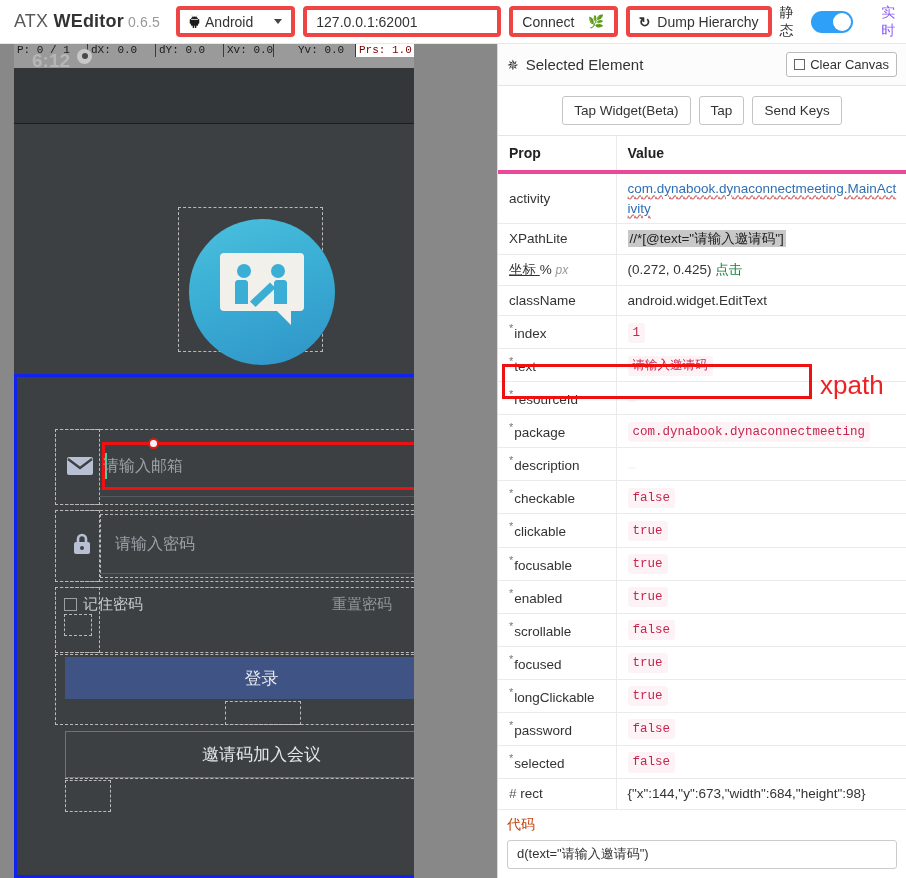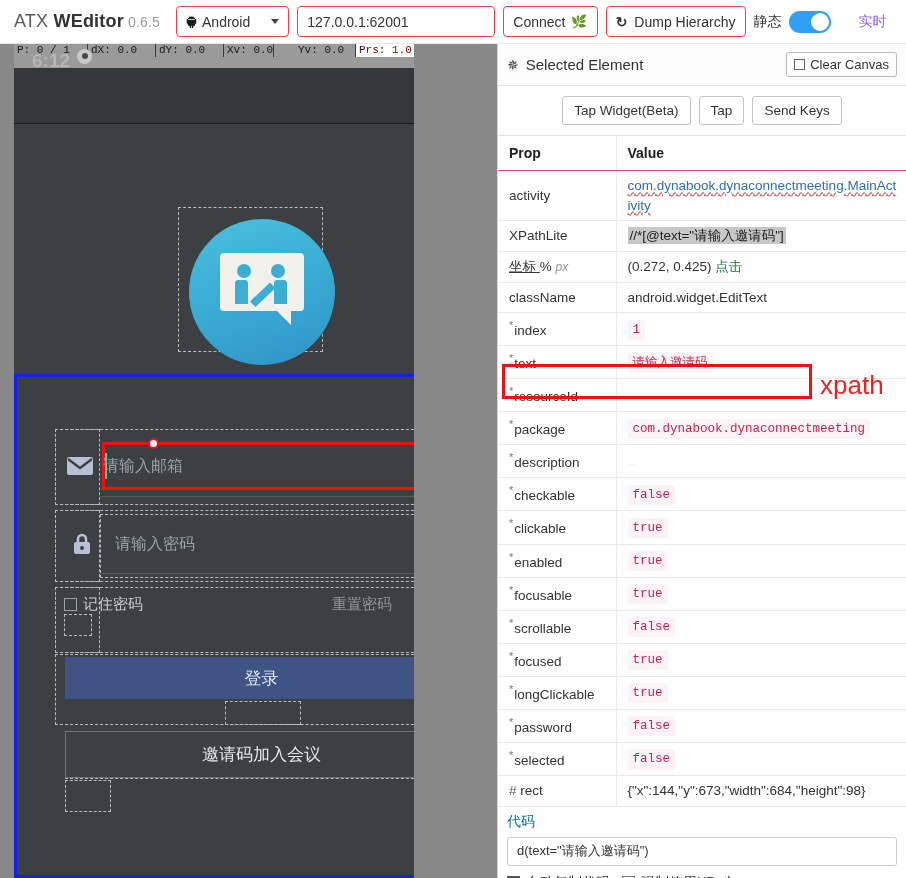--- a/index.html
+++ b/index.html
@@ -21,39 +21,39 @@
     border-bottom: 1px solid #e8e8e8;
   }
   .brand {
     font-size: 18px; color: #5a5a5a; letter-spacing: .2px;
     white-space: nowrap; margin-right: 16px;
   }
   .brand .b-strong { font-weight: bold; color: #333; }
   .brand .b-ver { font-size: 14px; color: #999; margin-left: 4px; }
 
   .ctl {
-    height: 31px; border: 1px solid #ef4444; border-radius: 4px;
+    height: 31px; border: 4px solid #ef4444; border-radius: 4px;
     background: #fff; display: flex; align-items: center;
     font-size: 14px; color: #333; padding: 0 9px;
     white-space: nowrap;
   }
   #platform-select { margin-right: 8px; gap: 5px; }
   #platform-select .android-glyph {
     width: 11px; height: 13px; position: relative; display: inline-block;
   }
   .caret {
     width: 0; height: 0; border-left: 4px solid transparent;
     border-right: 4px solid transparent; border-top: 5px solid #444;
     margin-left: 16px;
   }
   #serial-input {
     width: 198px; margin-right: 8px; color: #333;
     font-size: 14px; outline: none;
   }
-  #connect-btn { margin-right: 8px; gap: 6px; }
+  #connect-btn { margin-right: 8px; gap: 14px; }
   #dump-btn { margin-right: 8px; gap: 7px; }
 
   .seedling { font-size: 13px; color: #3aa355; line-height: 1; }
   .refresh-ic { font-size: 14px; color: #333; line-height: 1; font-weight: bold;}
 
   .tg-label { font-size: 14px; color: #333; }
   #toggle-static { margin-right: 7px; }
   #toggle-switch {
     width: 42px; height: 22px; border-radius: 11px; background: #2fa0f7;
     position: relative; margin-right: 8px; cursor: pointer; flex: none;
@@ -227,21 +227,21 @@
 
   table#prop-table { width: 100%; border-collapse: collapse; table-layout: fixed; }
   #prop-table th, #prop-table td {
     border-bottom: 1px solid #eaeaea;
     padding: 5px 8px 5px 11px;
     font-size: 13.5px; color: #333; vertical-align: middle;
     word-break: break-all; line-height: 1.45;
   }
   #prop-table th {
     text-align: left; font-weight: bold; font-size: 14px; color: #222;
-    border-bottom: 1px solid #ec4899; padding-top: 7px; padding-bottom: 7px;
+    border-bottom: 4px solid #ec4899; padding-top: 7px; padding-bottom: 7px;
   }
   #prop-table th:first-child, #prop-table td:first-child {
     width: 118px; border-right: 1px solid #eaeaea;
   }
   .star { color: #777; font-size: 11px; vertical-align: super; margin-right: 1px;}
   .hash { color: #555; }
   code.val {
     font-family: "Liberation Mono", monospace; font-size: 12.5px;
     color: #c7254e; background: #fdf2f5; border-radius: 3px;
     padding: 1px 5px; display: inline-block;
@@ -261,21 +261,21 @@
   #xpath-highlight-box {
     position: absolute; left: 4px; top: 228px; width: 310px; height: 35px;
     border: 3px solid #ee1111; pointer-events: none; z-index: 5;
   }
   #xpath-annot {
     position: absolute; left: 322px; top: 234px; z-index: 6;
     font-size: 26px; color: #ee2222;
   }
 
   #code-section { padding: 6px 9px 0 9px; }
-  #code-label { font-size: 14px; color: #0369a1; margin-bottom: 6px; }
+  #code-label { font-size: 14px; color: #c2410c; margin-bottom: 6px; }
   #code-input {
     height: 29px; border: 1px solid #ccc; border-radius: 3px;
     display: flex; align-items: center; padding: 0 9px;
     font-size: 13px; color: #333; background: #fff;
   }
   #bottom-checks {
     display: flex; align-items: center; gap: 6px;
     padding: 8px 9px 0 9px; font-size: 14px; color: #333;
   }
   .chk-on {
@@ -488,25 +488,25 @@
           </tr>
           <tr>
             <td><span class="star">*</span>checkable</td>
             <td><code class="val">false</code></td>
           </tr>
           <tr>
             <td><span class="star">*</span>clickable</td>
             <td><code class="val">true</code></td>
           </tr>
           <tr>
+            <td><span class="star">*</span>focusable</td>
+            <td><code class="val">true</code></td>
+          </tr>
+          <tr>
             <td><span class="star">*</span>enabled</td>
-            <td><code class="val">true</code></td>
-          </tr>
-          <tr>
-            <td><span class="star">*</span>focusable</td>
             <td><code class="val">true</code></td>
           </tr>
           <tr>
             <td><span class="star">*</span>scrollable</td>
             <td><code class="val">false</code></td>
           </tr>
           <tr>
             <td><span class="star">*</span>focused</td>
             <td><code class="val">true</code></td>
           </tr>

